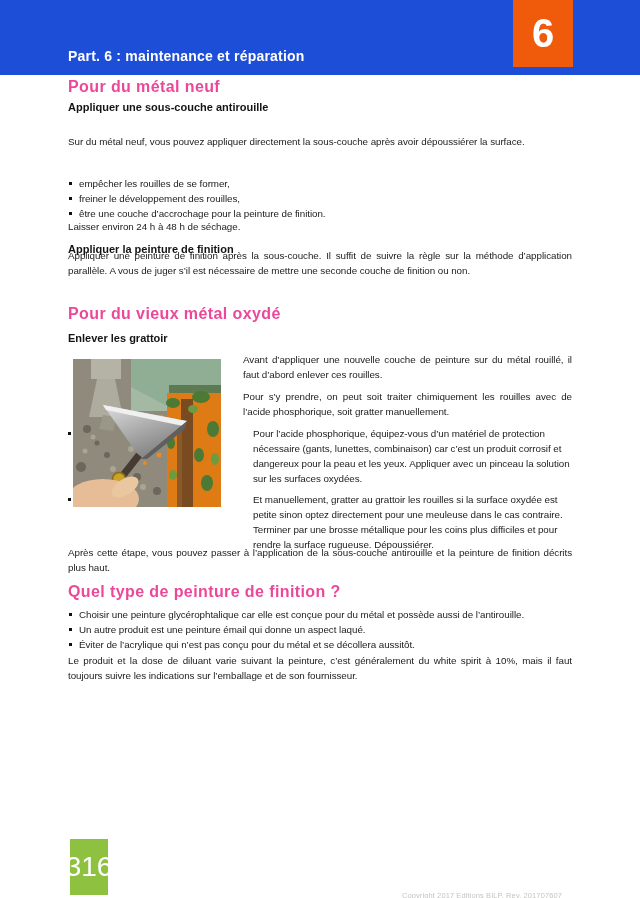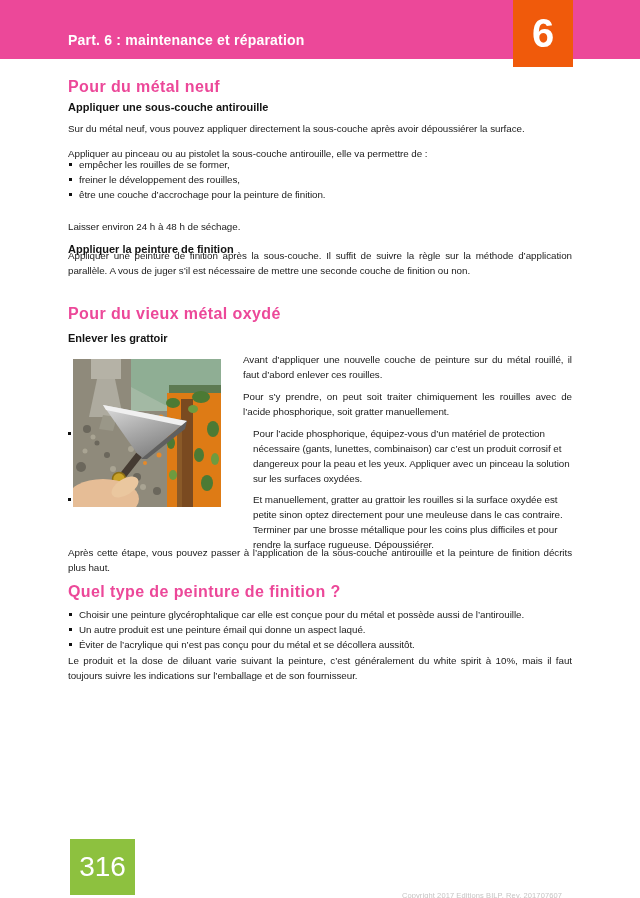--- a/index.html
+++ b/index.html
@@ -1,19 +1,19 @@
 <!DOCTYPE html>
 <html><head>
 <meta charset="utf-8">
 <style>
   html,body{margin:0;padding:0;background:#ffffff;}
   .page{position:relative;width:640px;height:898px;background:#ffffff;overflow:hidden;
         font-family:"Liberation Sans","DejaVu Sans",sans-serif;color:#1b1b1b;}
   
-  .band{position:absolute;left:0;top:0;width:640px;height:59px;background:#ec4899;}
+  .band{position:absolute;left:0;top:0;width:640px;height:75px;background:#1d4ed8;}
   .band-title{position:absolute;left:68px;bottom:11px;color:#ffffff;font-size:14px;
               font-weight:bold;letter-spacing:0.2px;}
   .chapter-box{position:absolute;left:513px;top:0;width:60px;height:67px;background:#F05A0B;
                display:flex;align-items:center;justify-content:center;
                color:#ffffff;font-size:40px;font-weight:bold;}
   
   .blk{position:absolute;left:68px;width:504px;font-size:9.8px;line-height:15px;letter-spacing:-0.05px;}
   .just{text-align:justify;}
   h1.gtitle{margin:0;color:#ec4899;font-size:16px;font-weight:bold;letter-spacing:0.4px;}
   h2.btitle{margin:0;color:#141414;font-size:11px;font-weight:bold;letter-spacing:0;}
@@ -22,42 +22,41 @@
   ul.sq li{position:relative;padding-left:11px;}
   ul.sq li::before{content:"";position:absolute;left:1px;top:6px;width:3px;height:3px;background:#111;}
   
   .photo{position:absolute;left:73px;top:359px;width:148px;height:148px;}
   .rightcol{position:absolute;left:237px;top:352px;width:335px;font-size:9.8px;
             line-height:15px;letter-spacing:-0.05px;}
   .rightcol p{margin:0 0 7px 6px;}
   .rightcol p.ind{padding-left:10px;margin-bottom:6px;}
   .hang-bullet{position:absolute;left:68px;width:3px;height:3px;background:#111;}
   
-  .page-badge{position:absolute;left:70px;top:839px;width:65px;height:56px;background:#8DC13F;
+  .page-badge{position:absolute;left:70px;top:839px;width:38px;height:56px;background:#8DC13F;
               display:flex;align-items:center;justify-content:center;
               color:#ffffff;font-size:28px;font-weight:400;}
   .copyright{position:absolute;right:78px;top:859px;font-size:7.5px;color:#C6C5C4;letter-spacing:0.1px;margin-top:32px;}
 </style>
 </head>
 <body>
 
 <div class="page">
 
   <div class="band">
     <div class="band-title">Part. 6 : maintenance et réparation</div>
     <div class="chapter-box">
       <span>6</span>
     </div>
   </div>
 
   <h1 class="gtitle blk" style="top:79px">Pour du métal neuf</h1>
   <h2 class="btitle blk" style="top:100px">Appliquer une sous-couche antirouille</h2>
-  <p class="blk" style="top:121px">Sur du métal neuf, vous pouvez appliquer directement la sous-couche après avoir dépoussiérer la surface.</p>
-  <p class="blk" style="top:146px">Appliquer au pinceau ou au pistolet la sous-couche antirouille, elle va permettre de :</p>
-  <ul class="sq blk" style="top:157px">
+  <p class="blk" style="top:134px">Sur du métal neuf, vous pouvez appliquer directement la sous-couche après avoir dépoussiérer la surface.</p>
+  <ul class="sq blk" style="top:176px">
     <li>empêcher les rouilles de se former,</li>
     <li>freiner le développement des rouilles,</li>
     <li>être une couche d’accrochage pour la peinture de finition.</li>
   </ul>
   <p class="blk" style="top:219px">Laisser environ 24 h à 48 h de séchage.</p>
   <h2 class="btitle blk" style="top:242px">Appliquer la peinture de finition</h2>
   <p class="blk just" style="top:248px">Appliquer une peinture de finition après la sous-couche. Il suffit de suivre la règle sur la méthode d’application parallèle. A vous de juger s’il est nécessaire de mettre une seconde couche de finition ou non.</p>
 
   <h1 class="gtitle blk" style="top:306px">Pour du vieux métal oxydé</h1>
   <h2 class="btitle blk" style="top:331px">Enlever les grattoir</h2>

